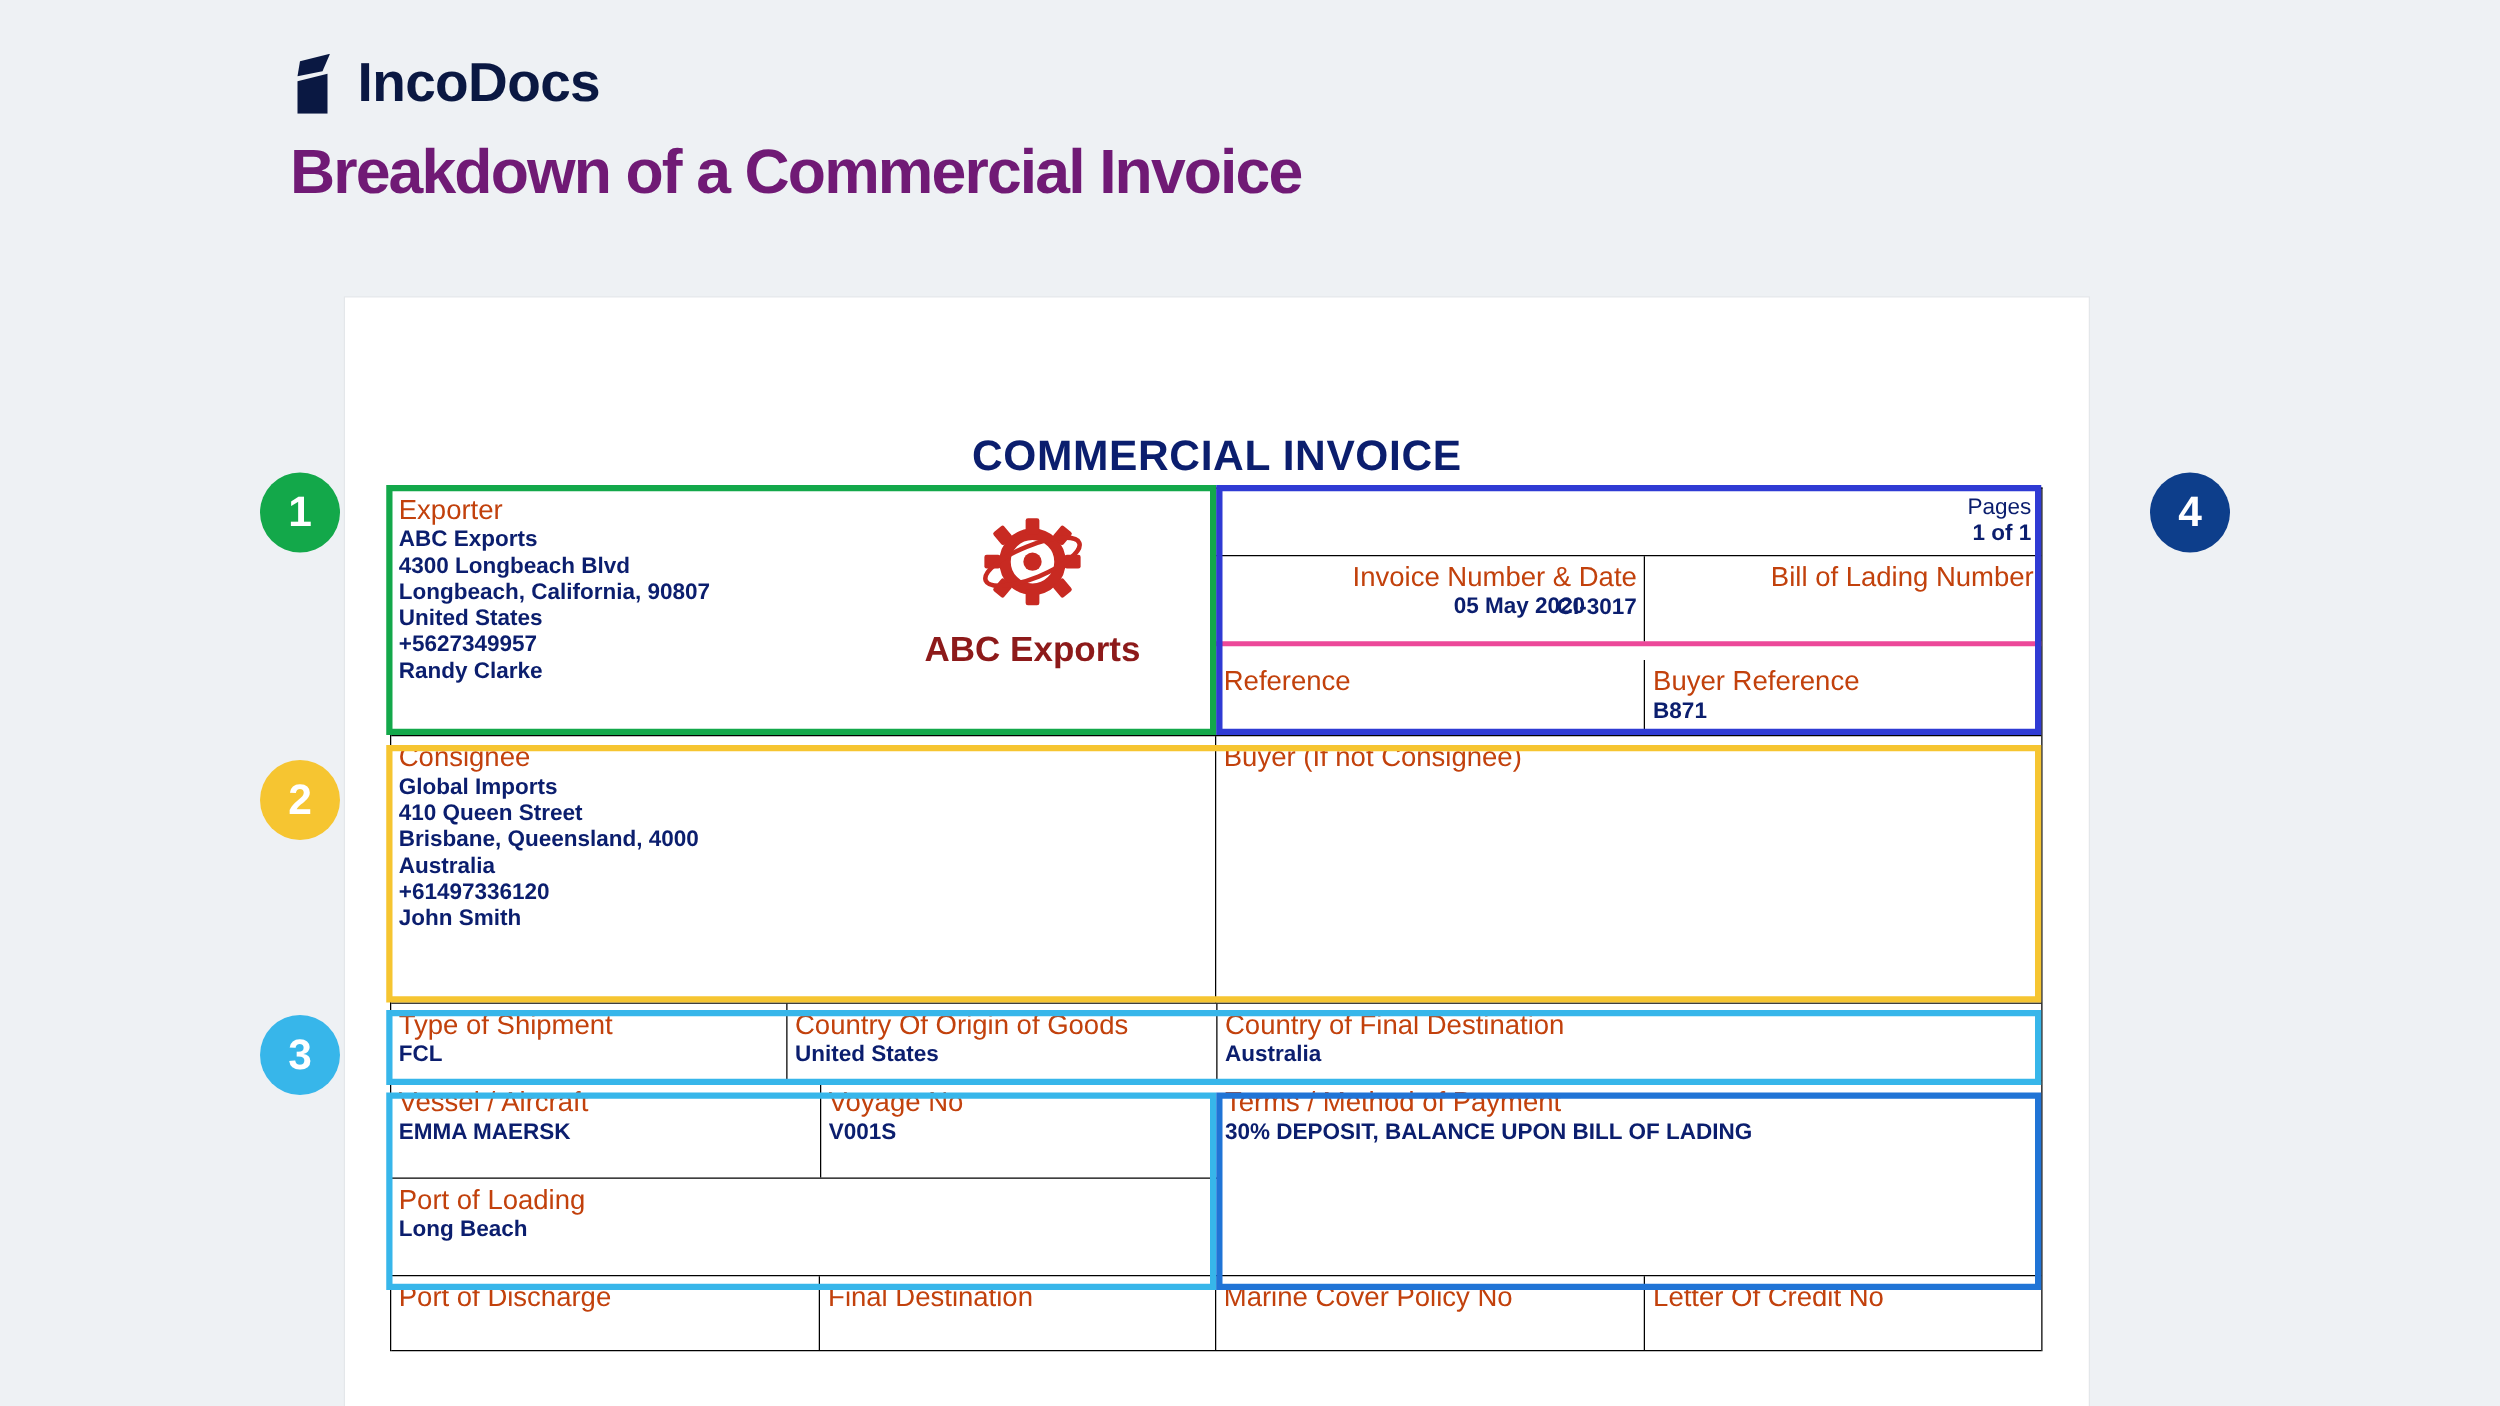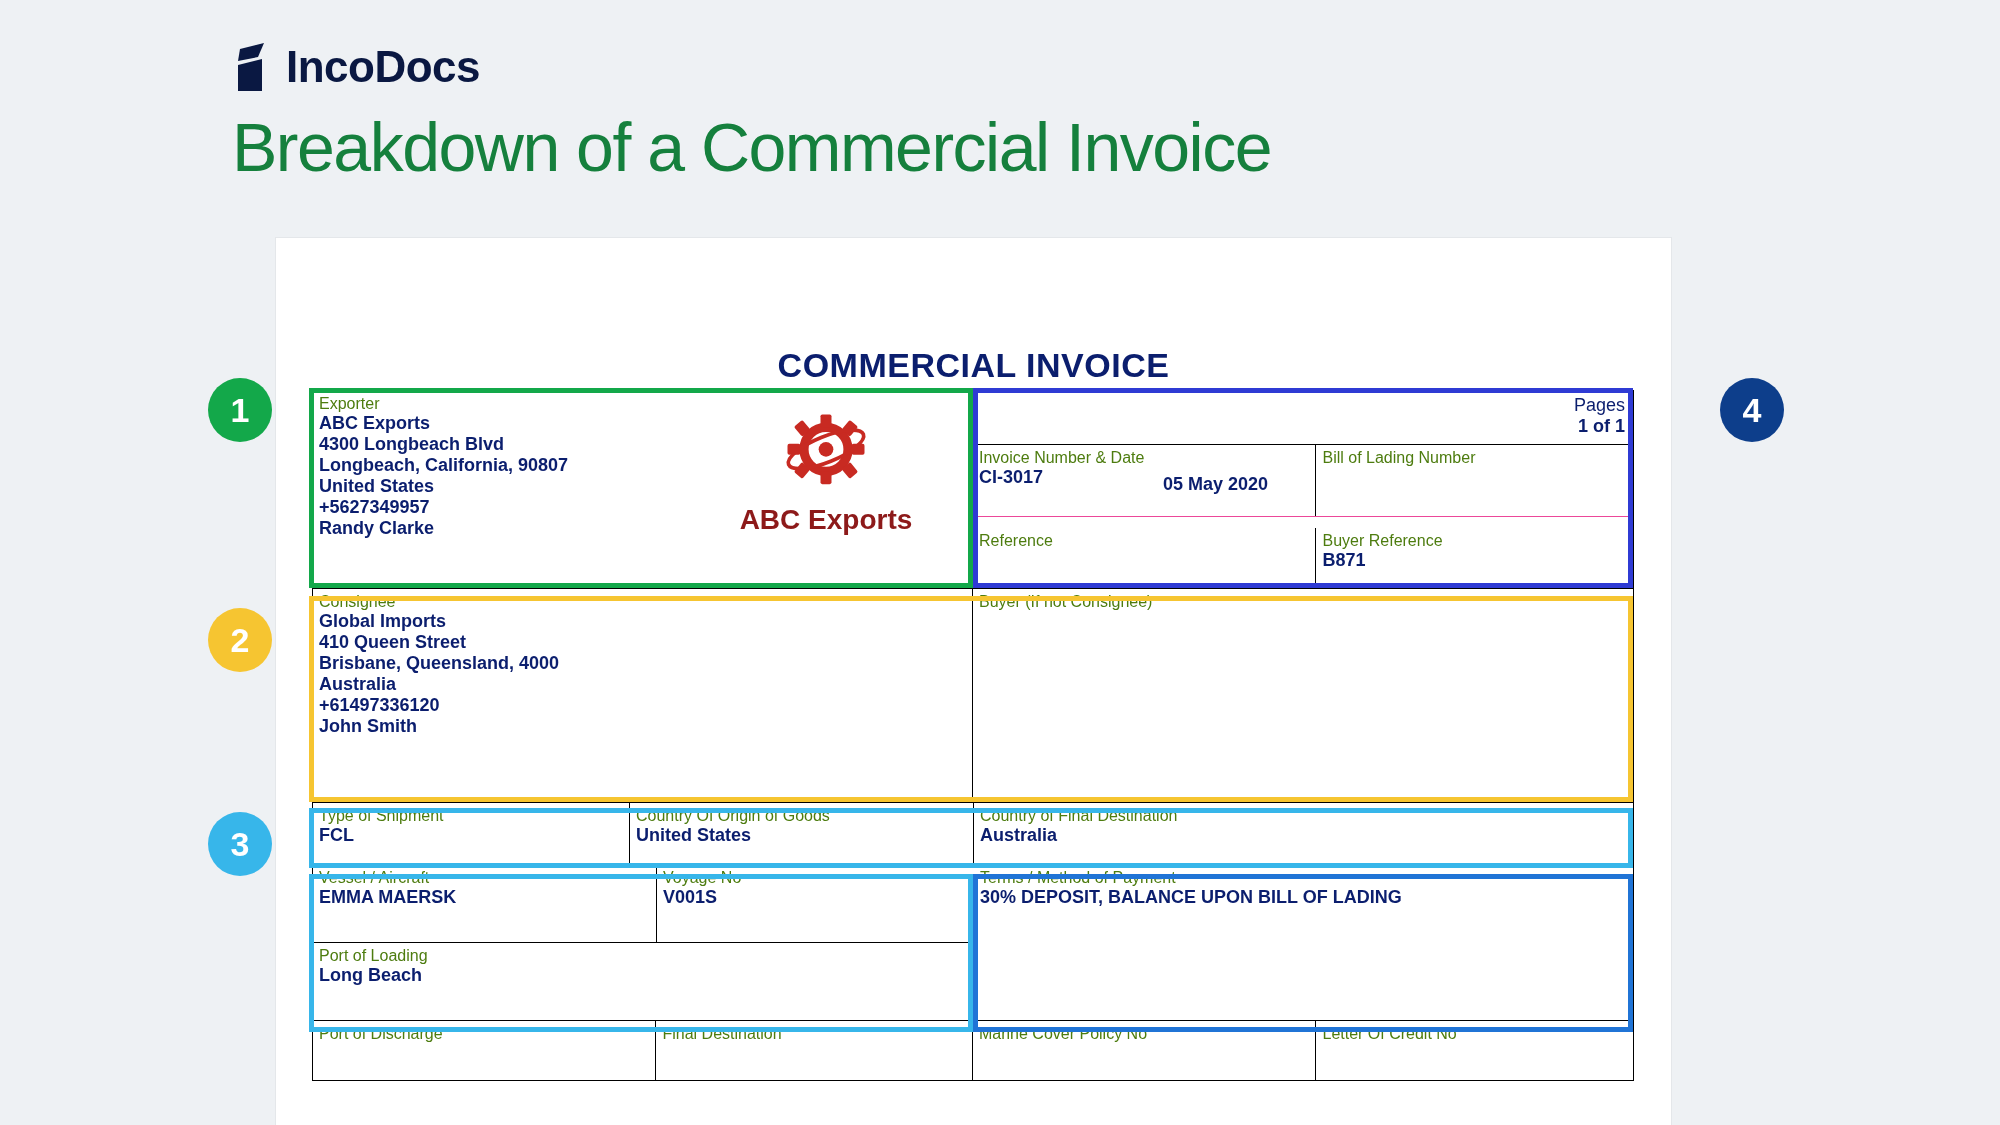--- a/index.html
+++ b/index.html
@@ -36,23 +36,23 @@
   .brand-text {
     font-size: 44px;
     font-weight: 700;
     color: #0a1842;
     letter-spacing: -0.5px;
   }
   .page-title {
     position: absolute;
     left: 232px;
     top: 108px;
-    font-size: 68px;
-    font-weight: 400;
-    color: #15803d;
+    font-size: 50px;
+    font-weight: 700;
+    color: #701a75;
     letter-spacing: -1.5px;
   }
 
   
   .sheet {
     position: absolute;
     left: 276px;
     top: 238px;
     width: 1395px;
     height: 890px;
@@ -84,21 +84,21 @@
     font-size: 18px;
     color: #0b1e6e;
   }
   .row { display: flex; border-bottom: 1px solid #000; }
   .cell {
     border-right: 1px solid #000;
     padding: 4px 6px 6px 6px;
     position: relative;
   }
   .cell:last-child { border-right: none; }
-  .lbl { font-weight: 400; font-size: 16px; color:#4d7c0f; }
+  .lbl { font-weight: 400; font-size: 22px; color:#c2410c; }
   .val { font-weight: 700; font-size: 18px; color:#0b1e6e; }
   .pages-lbl { text-align:right; font-size:18px; }
   .pages-val { text-align:right; font-size:18px; font-weight:700;padding-left:43px; }
 
   
   .w-half { width: 50%; }
   .c-left1 { width: 344px; }
   .c-left2 { width: 317px; }
   .c-right1 { width: 344px; }
   .c-right2 { width: 317px; }
@@ -193,21 +193,21 @@
               </g>
             </svg>
             <div class="logoname">ABC Exports</div>
           </div>
         </div>
         <div class="w-half" style="display:flex;flex-direction:column;">
           <div style="border-bottom:1px solid #000; height:54px; padding:4px 8px 2px 6px;">
             <div class="pages-lbl">Pages</div>
             <div class="pages-val">1 of 1</div>
           </div>
-          <div style="display:flex; border-bottom:1px solid #ec4899; height:72px;">
+          <div style="display:flex; border-bottom:4px solid #ec4899; height:72px;text-align:right;">
             <div class="cell c-right1" style="position:relative;">
               <div class="lbl">Invoice Number &amp; Date</div>
               <div class="val">CI-3017</div>
               <div class="val inv-date">05 May 2020</div>
             </div>
             <div class="cell c-right2">
               <div class="lbl">Bill of Lading Number</div>
               <div class="val"></div>
             </div>
           </div>

